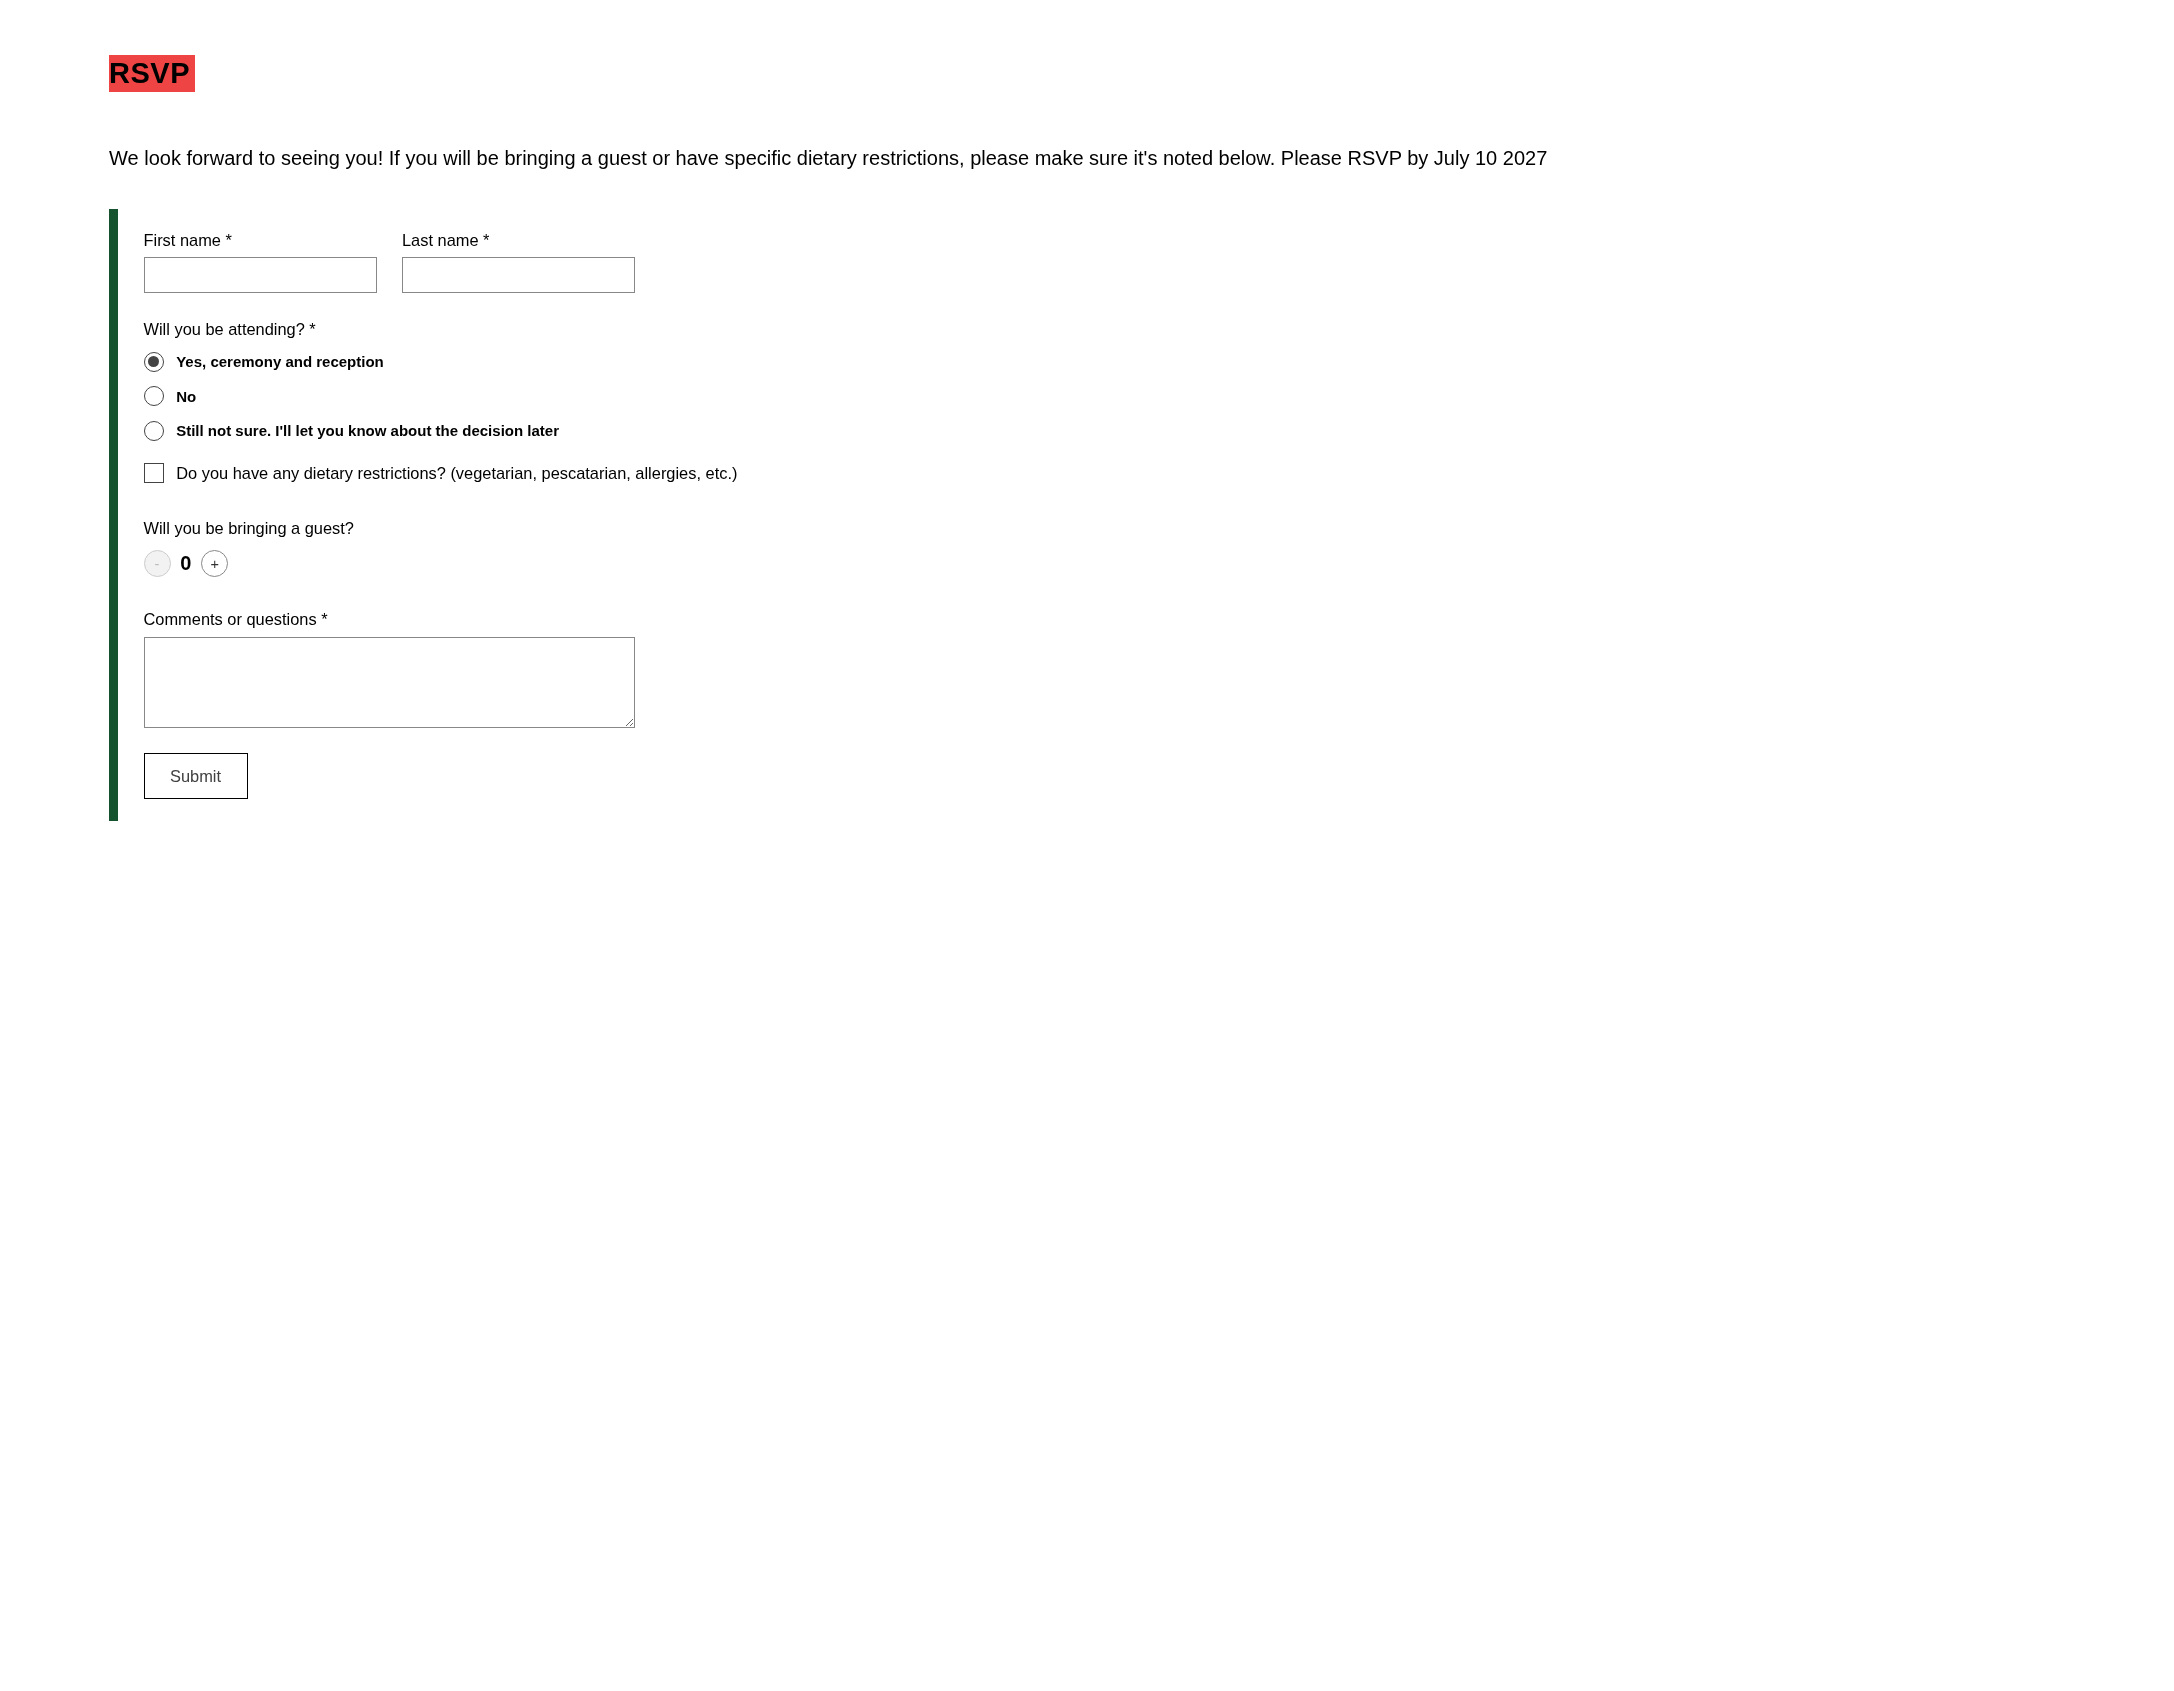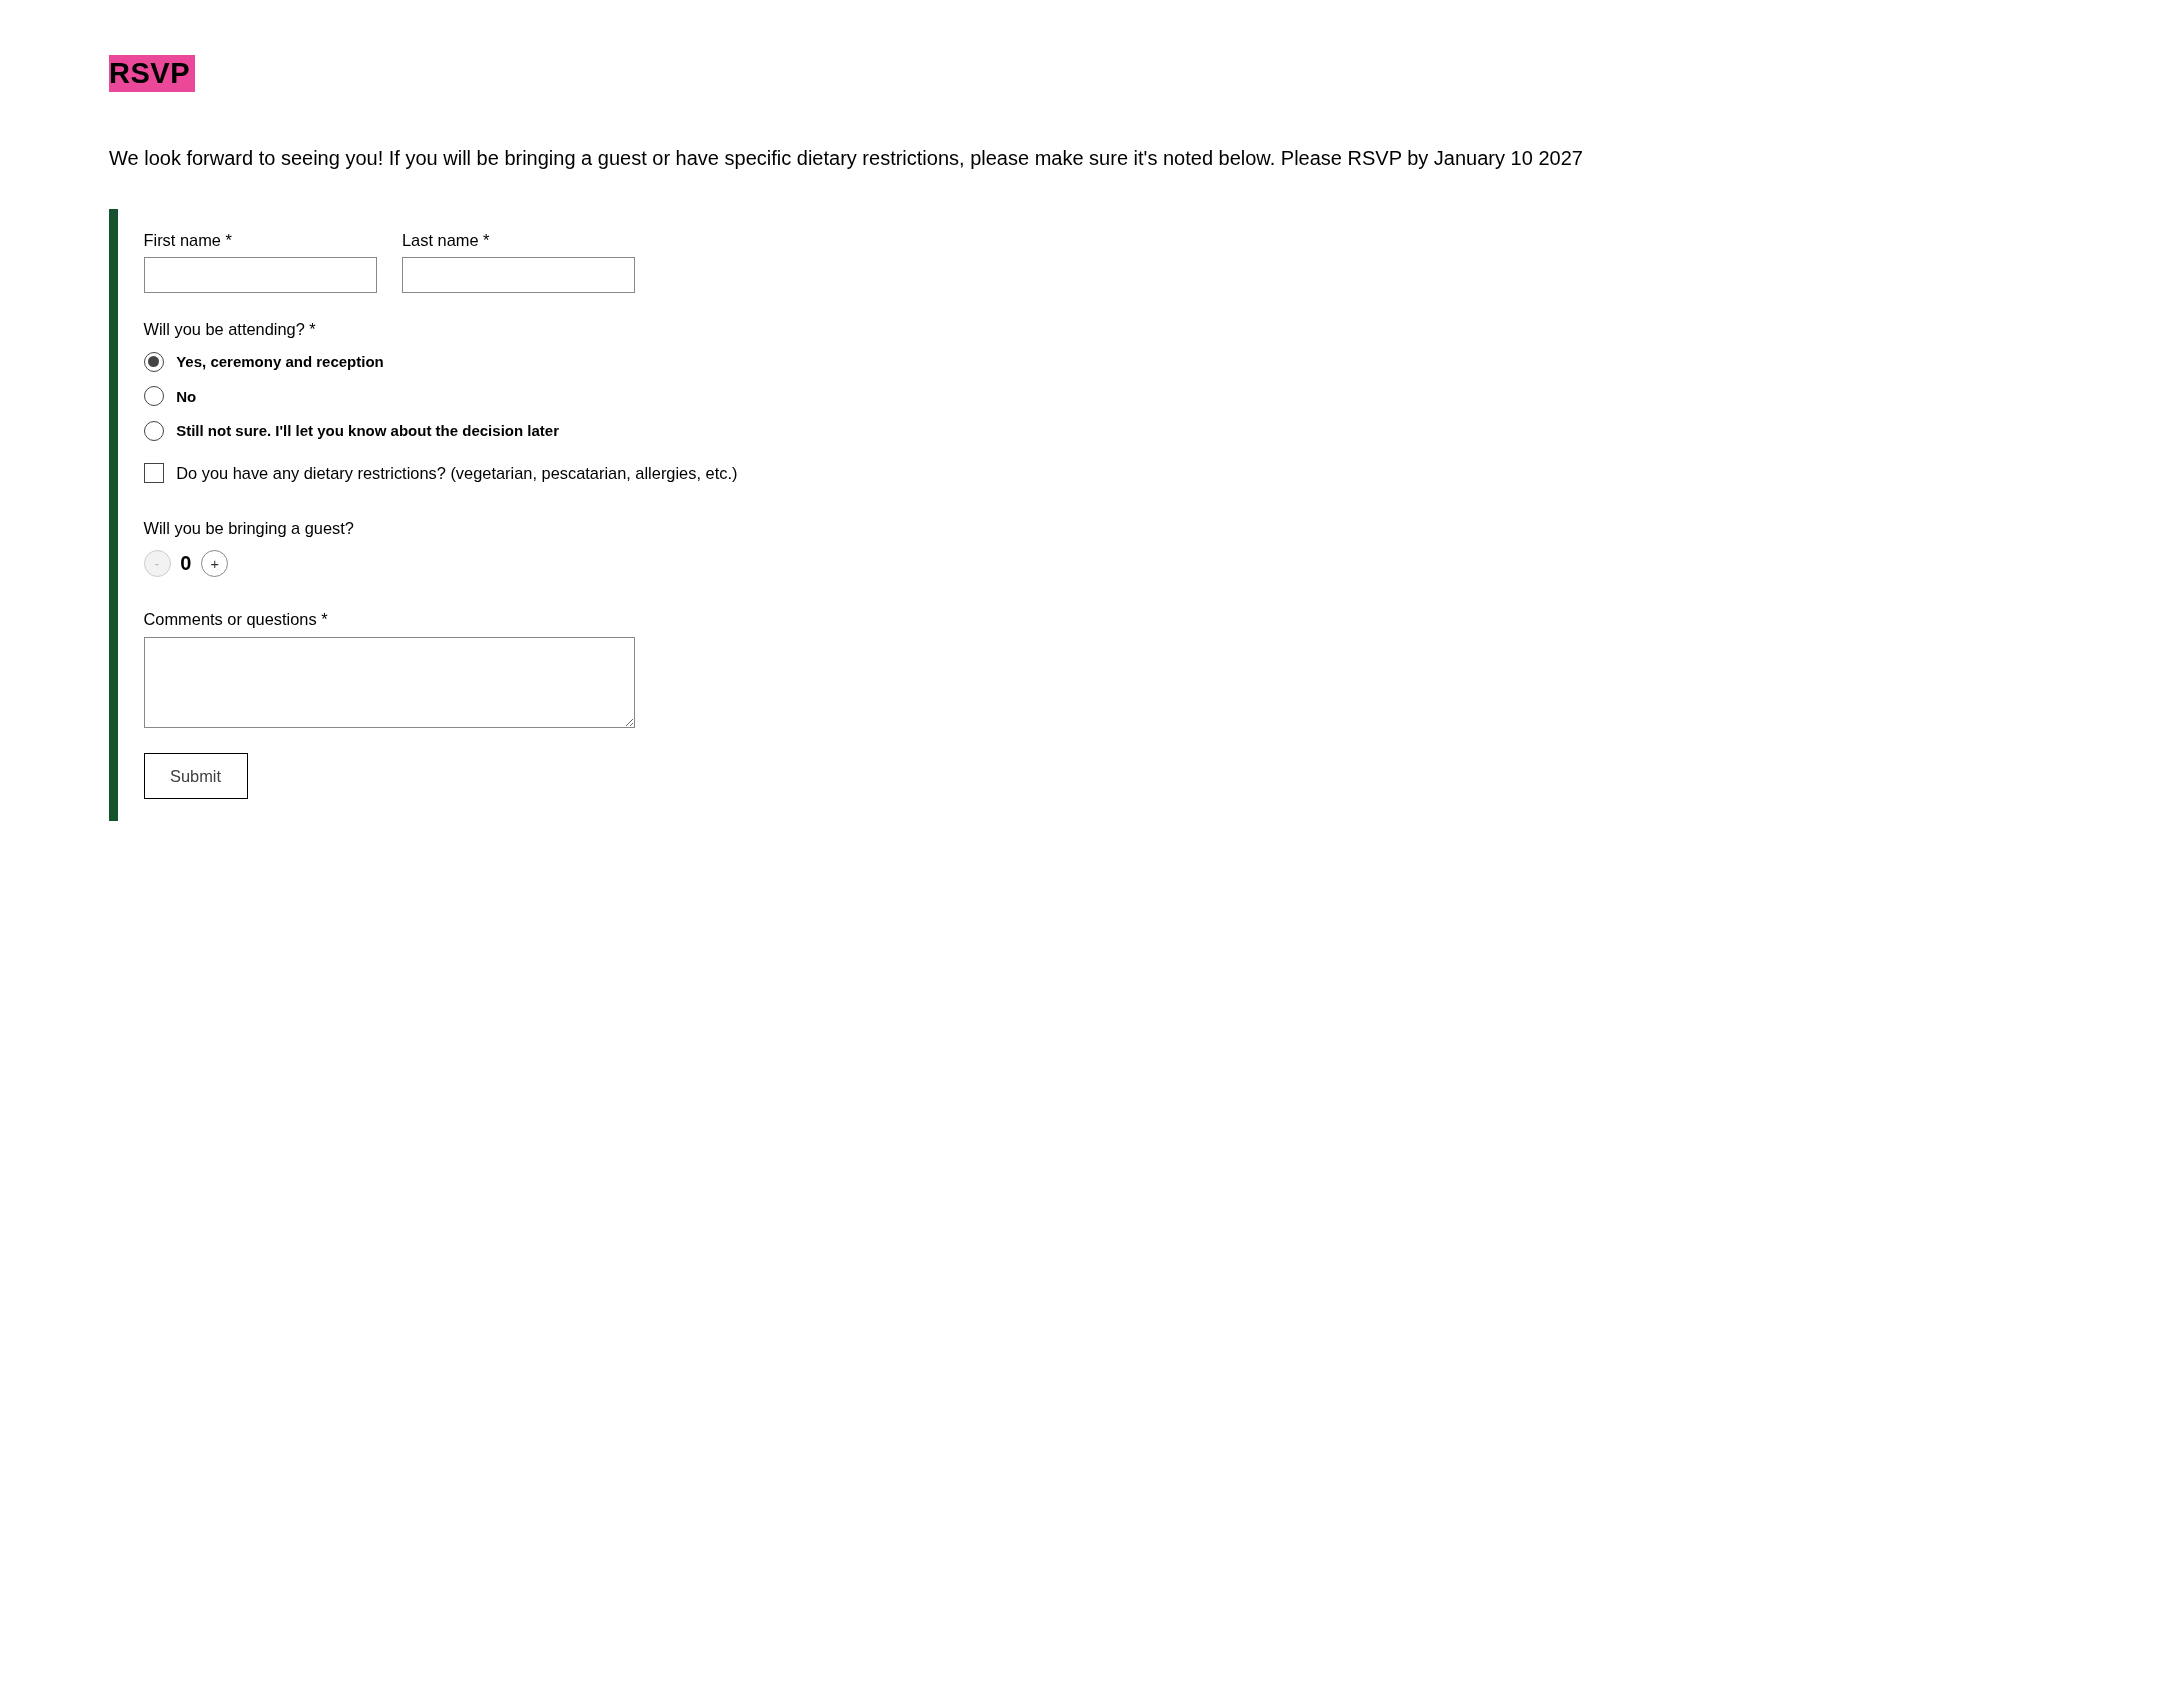--- a/index.html
+++ b/index.html
@@ -11,21 +11,21 @@
       font-family: -apple-system, BlinkMacSystemFont, "Segoe UI", Helvetica, Arial, sans-serif;
       background: #fff;
       color: #000;
       padding: 55px 109px;
       font-size: 16.4px;
     }
     .title {
       font-size: 29px;
       font-weight: 700;
       display: inline-block;
-      background: #ec4899;
+      background: #ef4444;
       padding: 1.8px 5.5px 1.8px 0;
       margin-bottom: 51px;
       letter-spacing: 0.5px;
     }
     .intro {
       font-size: 20px;
       line-height: 1.5;
       margin-bottom: 36px;
     }
     .form-wrap {
@@ -162,21 +162,21 @@
       cursor: pointer;
     }
   </style>
 </head>
 <body>
 
 
 
 <h1 class="title">RSVP</h1>
 
-<p class="intro">We look forward to seeing you! If you will be bringing a guest or have specific dietary restrictions, please make sure it's noted below. Please RSVP by January 10 2027</p>
+<p class="intro">We look forward to seeing you! If you will be bringing a guest or have specific dietary restrictions, please make sure it's noted below. Please RSVP by July 10 2027</p>
 
 <div class="form-wrap">
 
   <div class="name-row">
     <div class="field-col">
       <label class="field-label">First name *</label>
       <input type="text" class="text-input" value="" style="">
     </div>
     <div class="field-col">
       <label class="field-label">Last name *</label>

